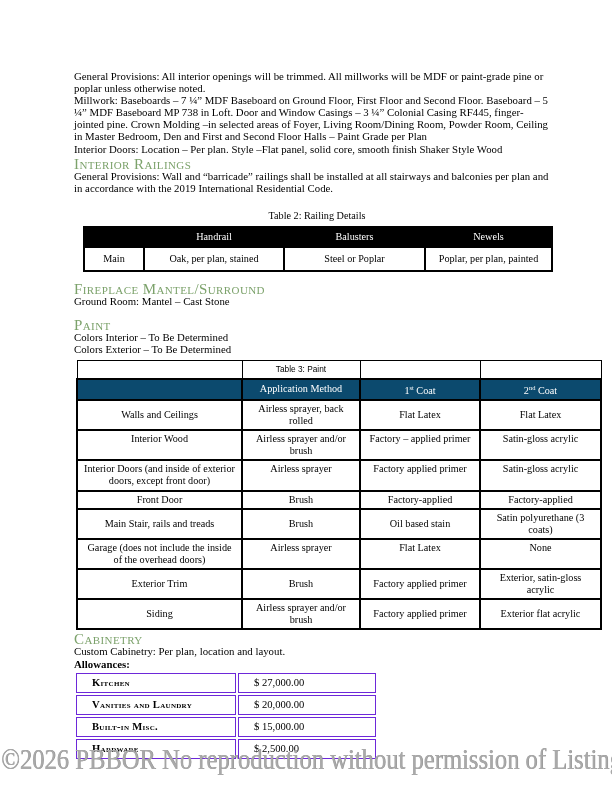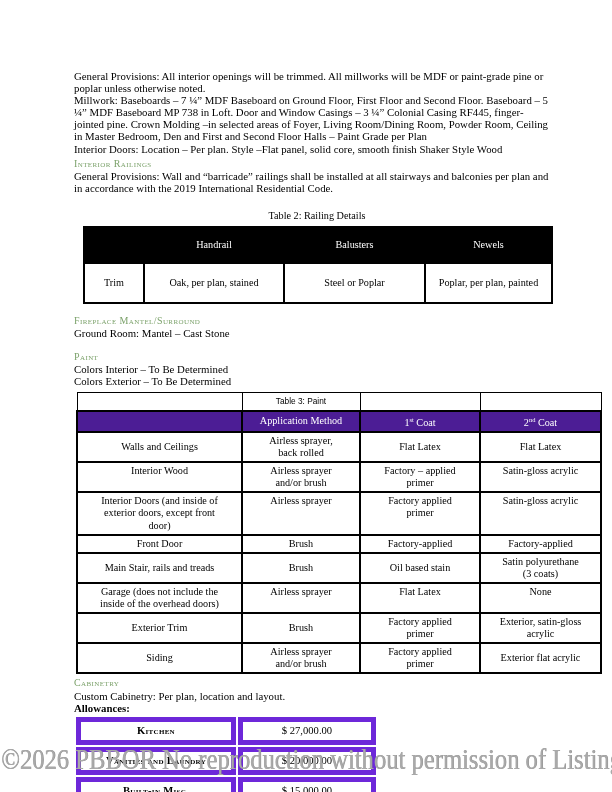--- a/index.html
+++ b/index.html
@@ -4,47 +4,47 @@
 <style>
   html,body { margin:0; padding:0; }
   body {
     width:612px; height:792px; background:#ffffff; position:relative;
     overflow:hidden; font-family:"Liberation Serif", serif; color:#000;
   }
   .content { position:absolute; left:74px; top:70px; width:478px;
     font-size:10.8px; line-height:12.1px; }
   p { margin:0; }
   .sec-heading {
-    font-variant:small-caps; color:#7ca26b; font-size:10px;
+    font-variant:small-caps; color:#7ca26b; font-size:15px;
     font-weight:normal; letter-spacing:0.4px; margin:0;
   }
   .h-railings { margin-top:3px; }
   .h-fireplace { margin-top:11px; }
   .h-paint { margin-top:12px; }
   .h-cabinetry { margin-top:3px; }
   .caption { text-align:center; font-size:10.2px; }
   .caption2 { margin-top:16px; margin-left:9px; width:468px; }
   
   .table2 { border-collapse:collapse; table-layout:fixed; margin-left:9px; margin-top:4px; width:468px; }
   .table2 th, .table2 td { border:2px solid #000; font-size:10.2px; font-weight:normal;
-    text-align:center; padding:10px 3px; }
+    text-align:center; padding:2px 3px; }
   .table2 th { background:#000; color:#fff; height:14px; }
   .table2 td { height:18px; }
   
   .table3 { border-collapse:collapse; table-layout:fixed; margin-left:2px; margin-top:4px; width:524px; font-size:10.2px; }
-  .table3 td { border:2px solid #000; text-align:center; padding:2px 16px; }
+  .table3 td { border:2px solid #000; text-align:center; padding:2px 4px; }
   .table3 tr.cap td { border-width:1px; font-family:"Liberation Sans", sans-serif; font-size:8.3px; height:13px; }
-  .table3 tr.hdr td { background:#4c1d95; color:#fff; height:13px; }
+  .table3 tr.hdr td { background:#0c4a6e; color:#fff; height:13px; }
   .table3 sup { font-size:6.5px; }
   .table3 .vt td { vertical-align:top; }
   
   .allow-label-line { font-weight:bold; }
   .allow-table { border-collapse:separate; border-spacing:2px; table-layout:fixed;
     margin-left:0px; margin-top:1px; width:304px; }
-  .allow-table td { border:5px solid #6d28d9; text-align:center; font-size:10.6px; padding:1px 2px; height:16px; }
+  .allow-table td { border:1px solid #6d28d9; text-align:left; font-size:10.6px; padding:1px 15px; height:16px; }
   .allow-table td.lbl { font-weight:bold; font-variant:small-caps; letter-spacing:0.3px; }
   
   .watermark {
     position:absolute; left:1px; top:742px; white-space:nowrap;
     font-family:"Liberation Serif", serif; font-size:30px; color:#a9a9a9;
     text-shadow:0.6px 0 0 #8f8f8f; transform:scaleX(0.82); transform-origin:left center;
   }
 </style>
 </head>
 <body>
@@ -68,21 +68,21 @@
         <col style="width:127px">
       </colgroup>
     <tbody>
         <tr>
       <th></th>
       <th>Handrail</th>
       <th>Balusters</th>
       <th>Newels</th>
     </tr>
     <tr>
-      <td>Trim</td>
+      <td>Main</td>
       <td>Oak, per plan, stained</td>
       <td>Steel or Poplar</td>
       <td>Poplar, per plan, painted</td>
     </tr>
   </tbody>
     </table>
 
   <p class="sec-heading h-fireplace">Fireplace Mantel/Surround</p>
   <p>Ground Room: Mantel – Cast Stone</p>
 

